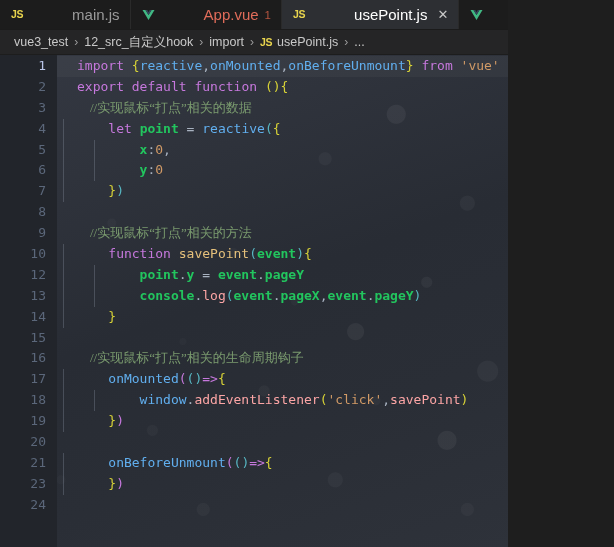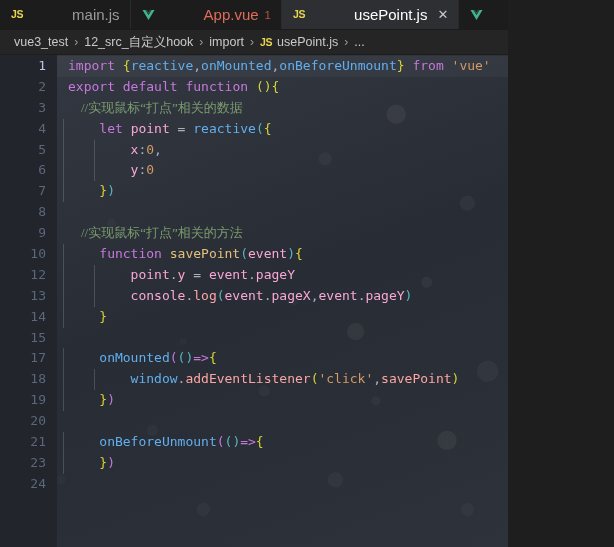--- a/index.html
+++ b/index.html
@@ -154,21 +154,21 @@
     flex: none;
     text-align: right;
     color: #5b677a;
     font-family: "DejaVu Sans Mono", monospace;
     font-size: 13px;
     padding-right: 11px;
     user-select: none;
   }
   .content {
     flex: 1;
-    padding-left: 11px;
+    padding-left: 20px;
     height: 20.9px;
     line-height: 20.9px;
     position: relative;
   }
 
   
   .ig {
     position: absolute;
     top: 0;
     width: 1px;
@@ -176,21 +176,21 @@
     background: rgba(150,160,175,0.30);
   }
   .ig.d1 { left: 6px; }
   .ig.d2 { left: 37px; }
 
   
   .k   { color: #c678dd; }  
   .br  { color: #d8d337; }  
   .pn  { color: #57b6c2; }  
   .id  { color: #61afef; }  
-  .vr  { color: #f9a8d4; }  
+  .vr  { color: #22c55e; font-weight: bold; }  
   .fn  { color: #e5c07b; }  
   .mth { color: #fca5a5; }  
   .str { color: #d19a66; }  
   .cm  { color: #7a9b6e; font-family: Liberation Serif, serif; }  
   .num { color: #d19a66; }
   .op  { color: #a8b2c0; }
   .pp  { color: #c678dd; }
 </style>
 </head>
 <body>
@@ -328,20 +328,24 @@
       <div class="line">
         <span class="ln">14</span>
         <span class="content"><span class="ig d1"></span><span class="br">    }</span></span>
       </div>
 
       <div class="line">
         <span class="ln">15</span>
         <span class="content"></span>
       </div>
 
+      <div class="line">
+        <span class="ln">16</span>
+        <span class="content"><span class="cm">    //实现鼠标“打点”相关的生命周期钩子</span></span>
+      </div>
 
       <div class="line">
         <span class="ln">17</span>
         <span class="content"><span class="ig d1"></span><span class="id">    onMounted</span><span class="pp">(</span><span class="pn">(</span><span class="pn">)</span><span class="k">=&gt;</span><span class="br">{</span></span>
       </div>
 
       <div class="line">
         <span class="ln">18</span>
         <span class="content"><span class="ig d1"></span><span class="ig d2"></span><span class="id">        window</span><span class="op">.</span><span class="mth">addEventListener</span><span class="br">(</span><span class="str">'click'</span><span class="op">,</span><span class="mth">savePoint</span><span class="br">)</span></span>
       </div>

